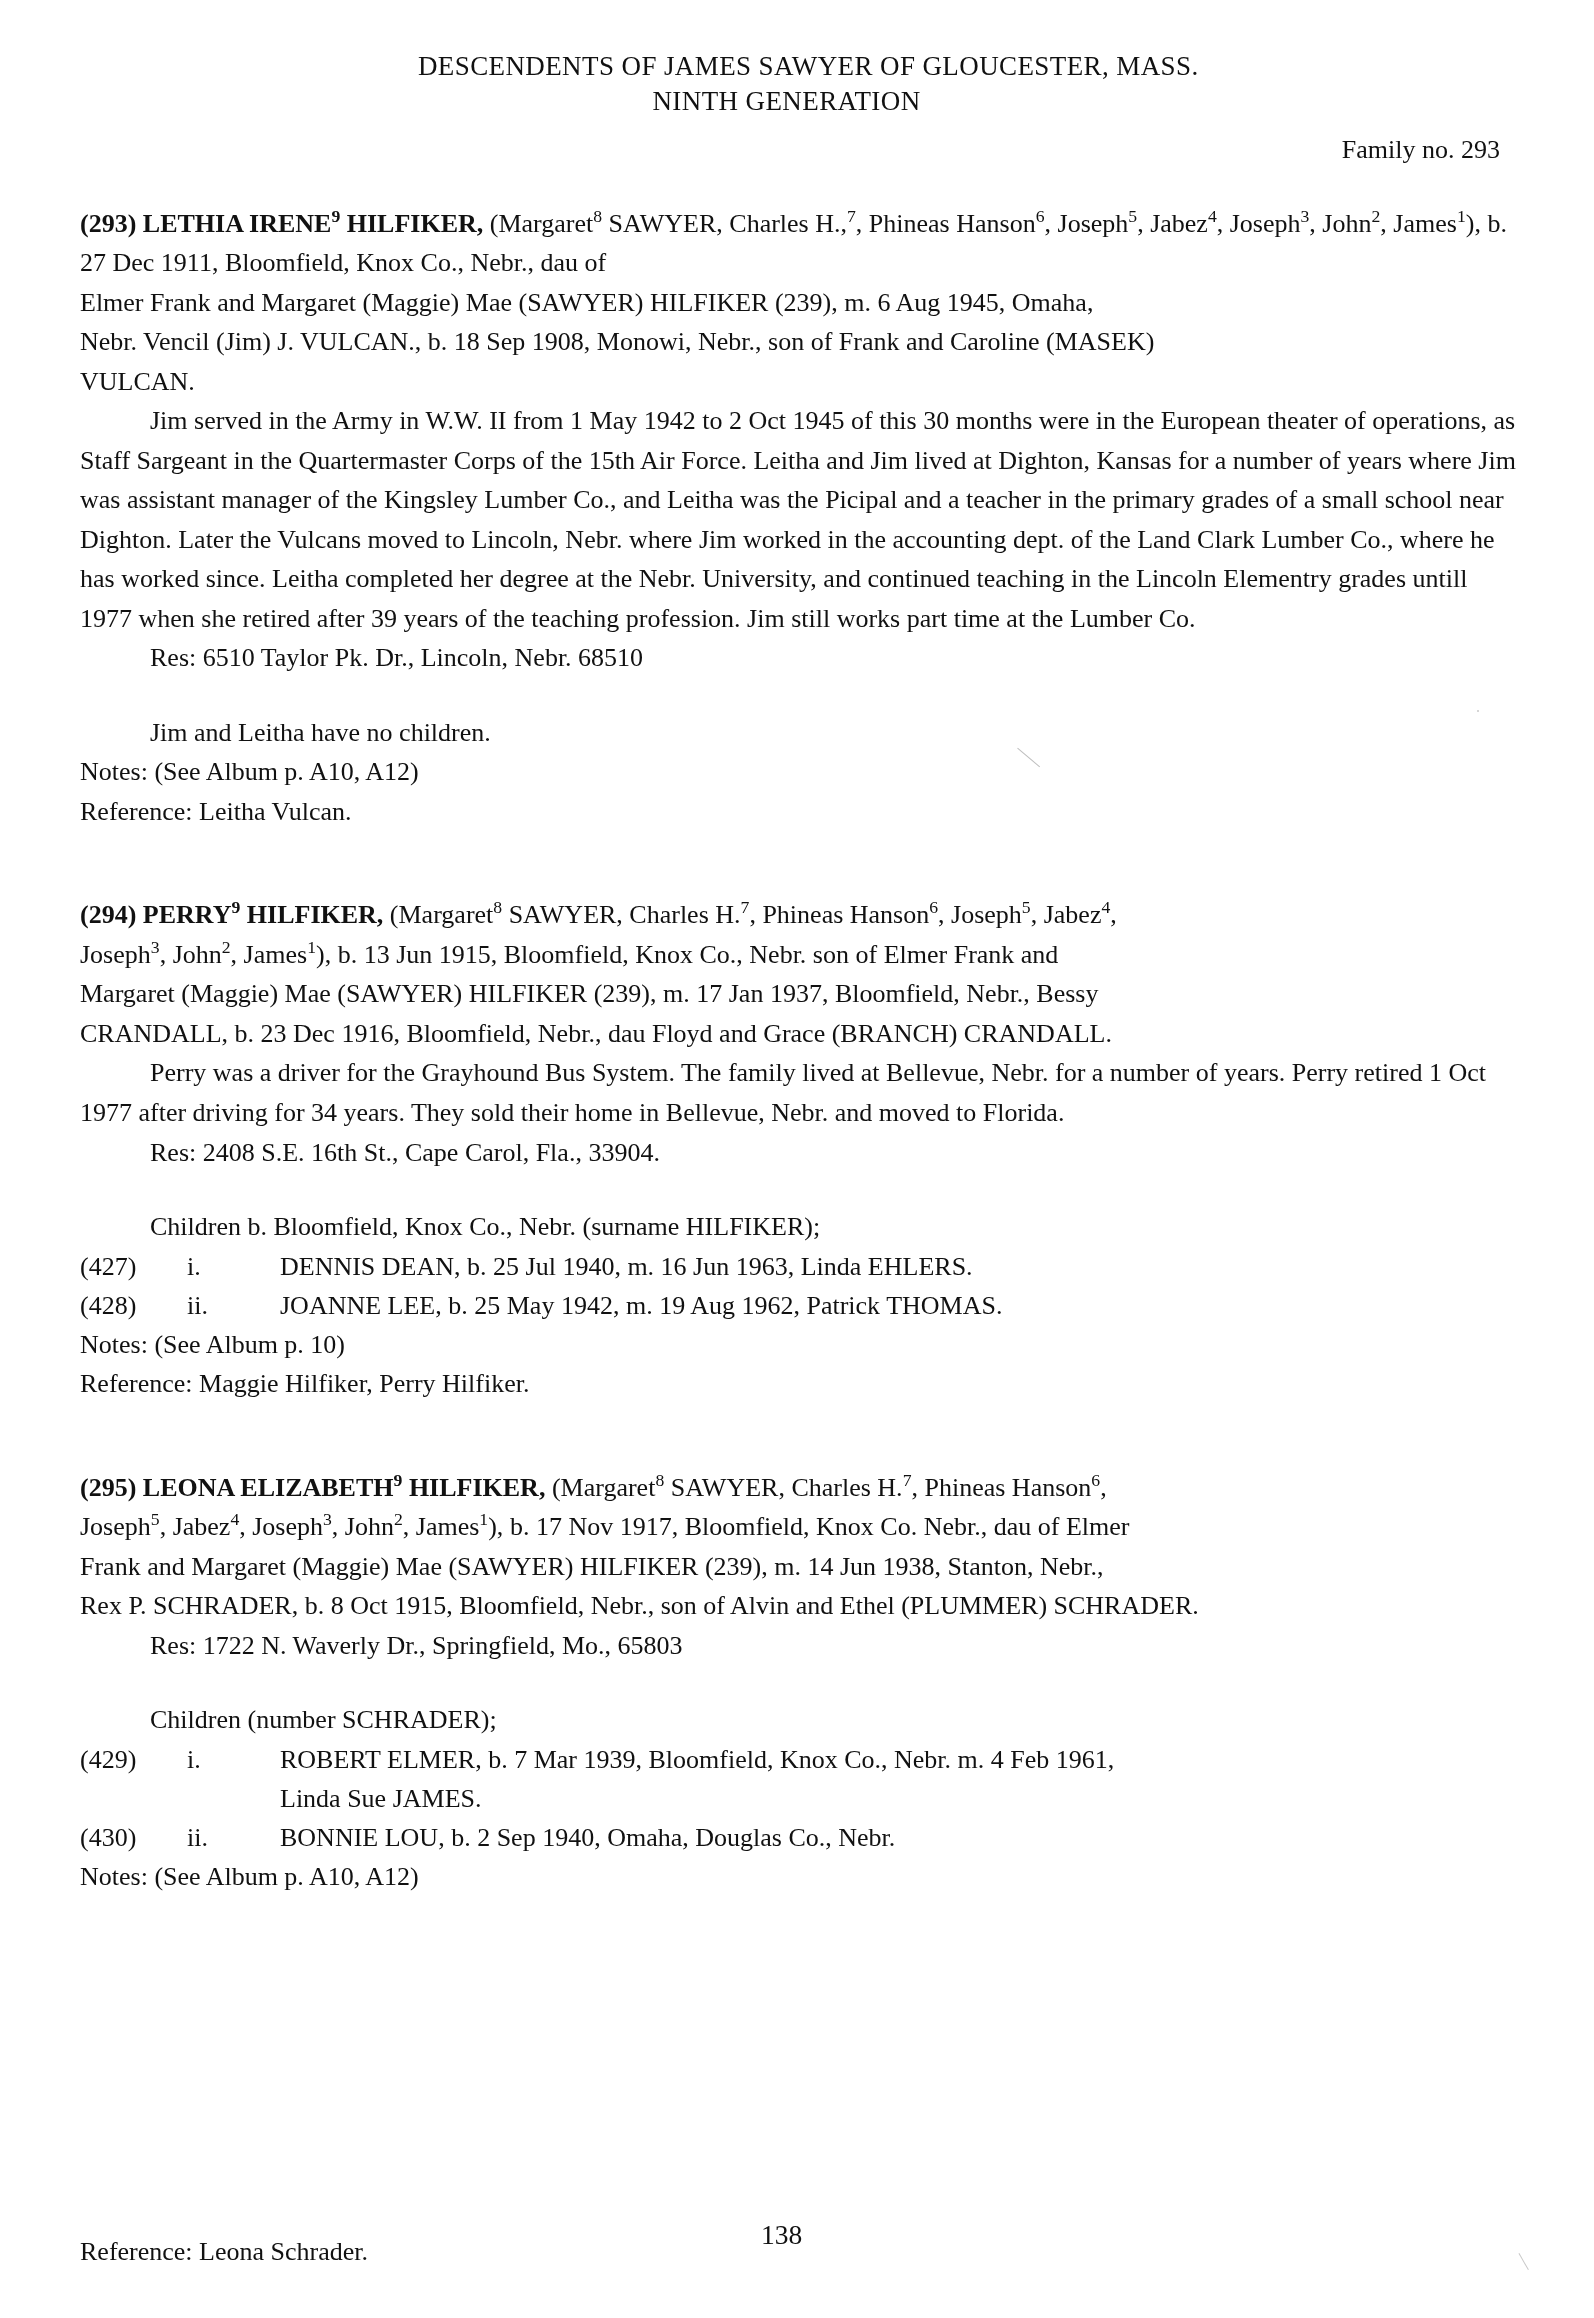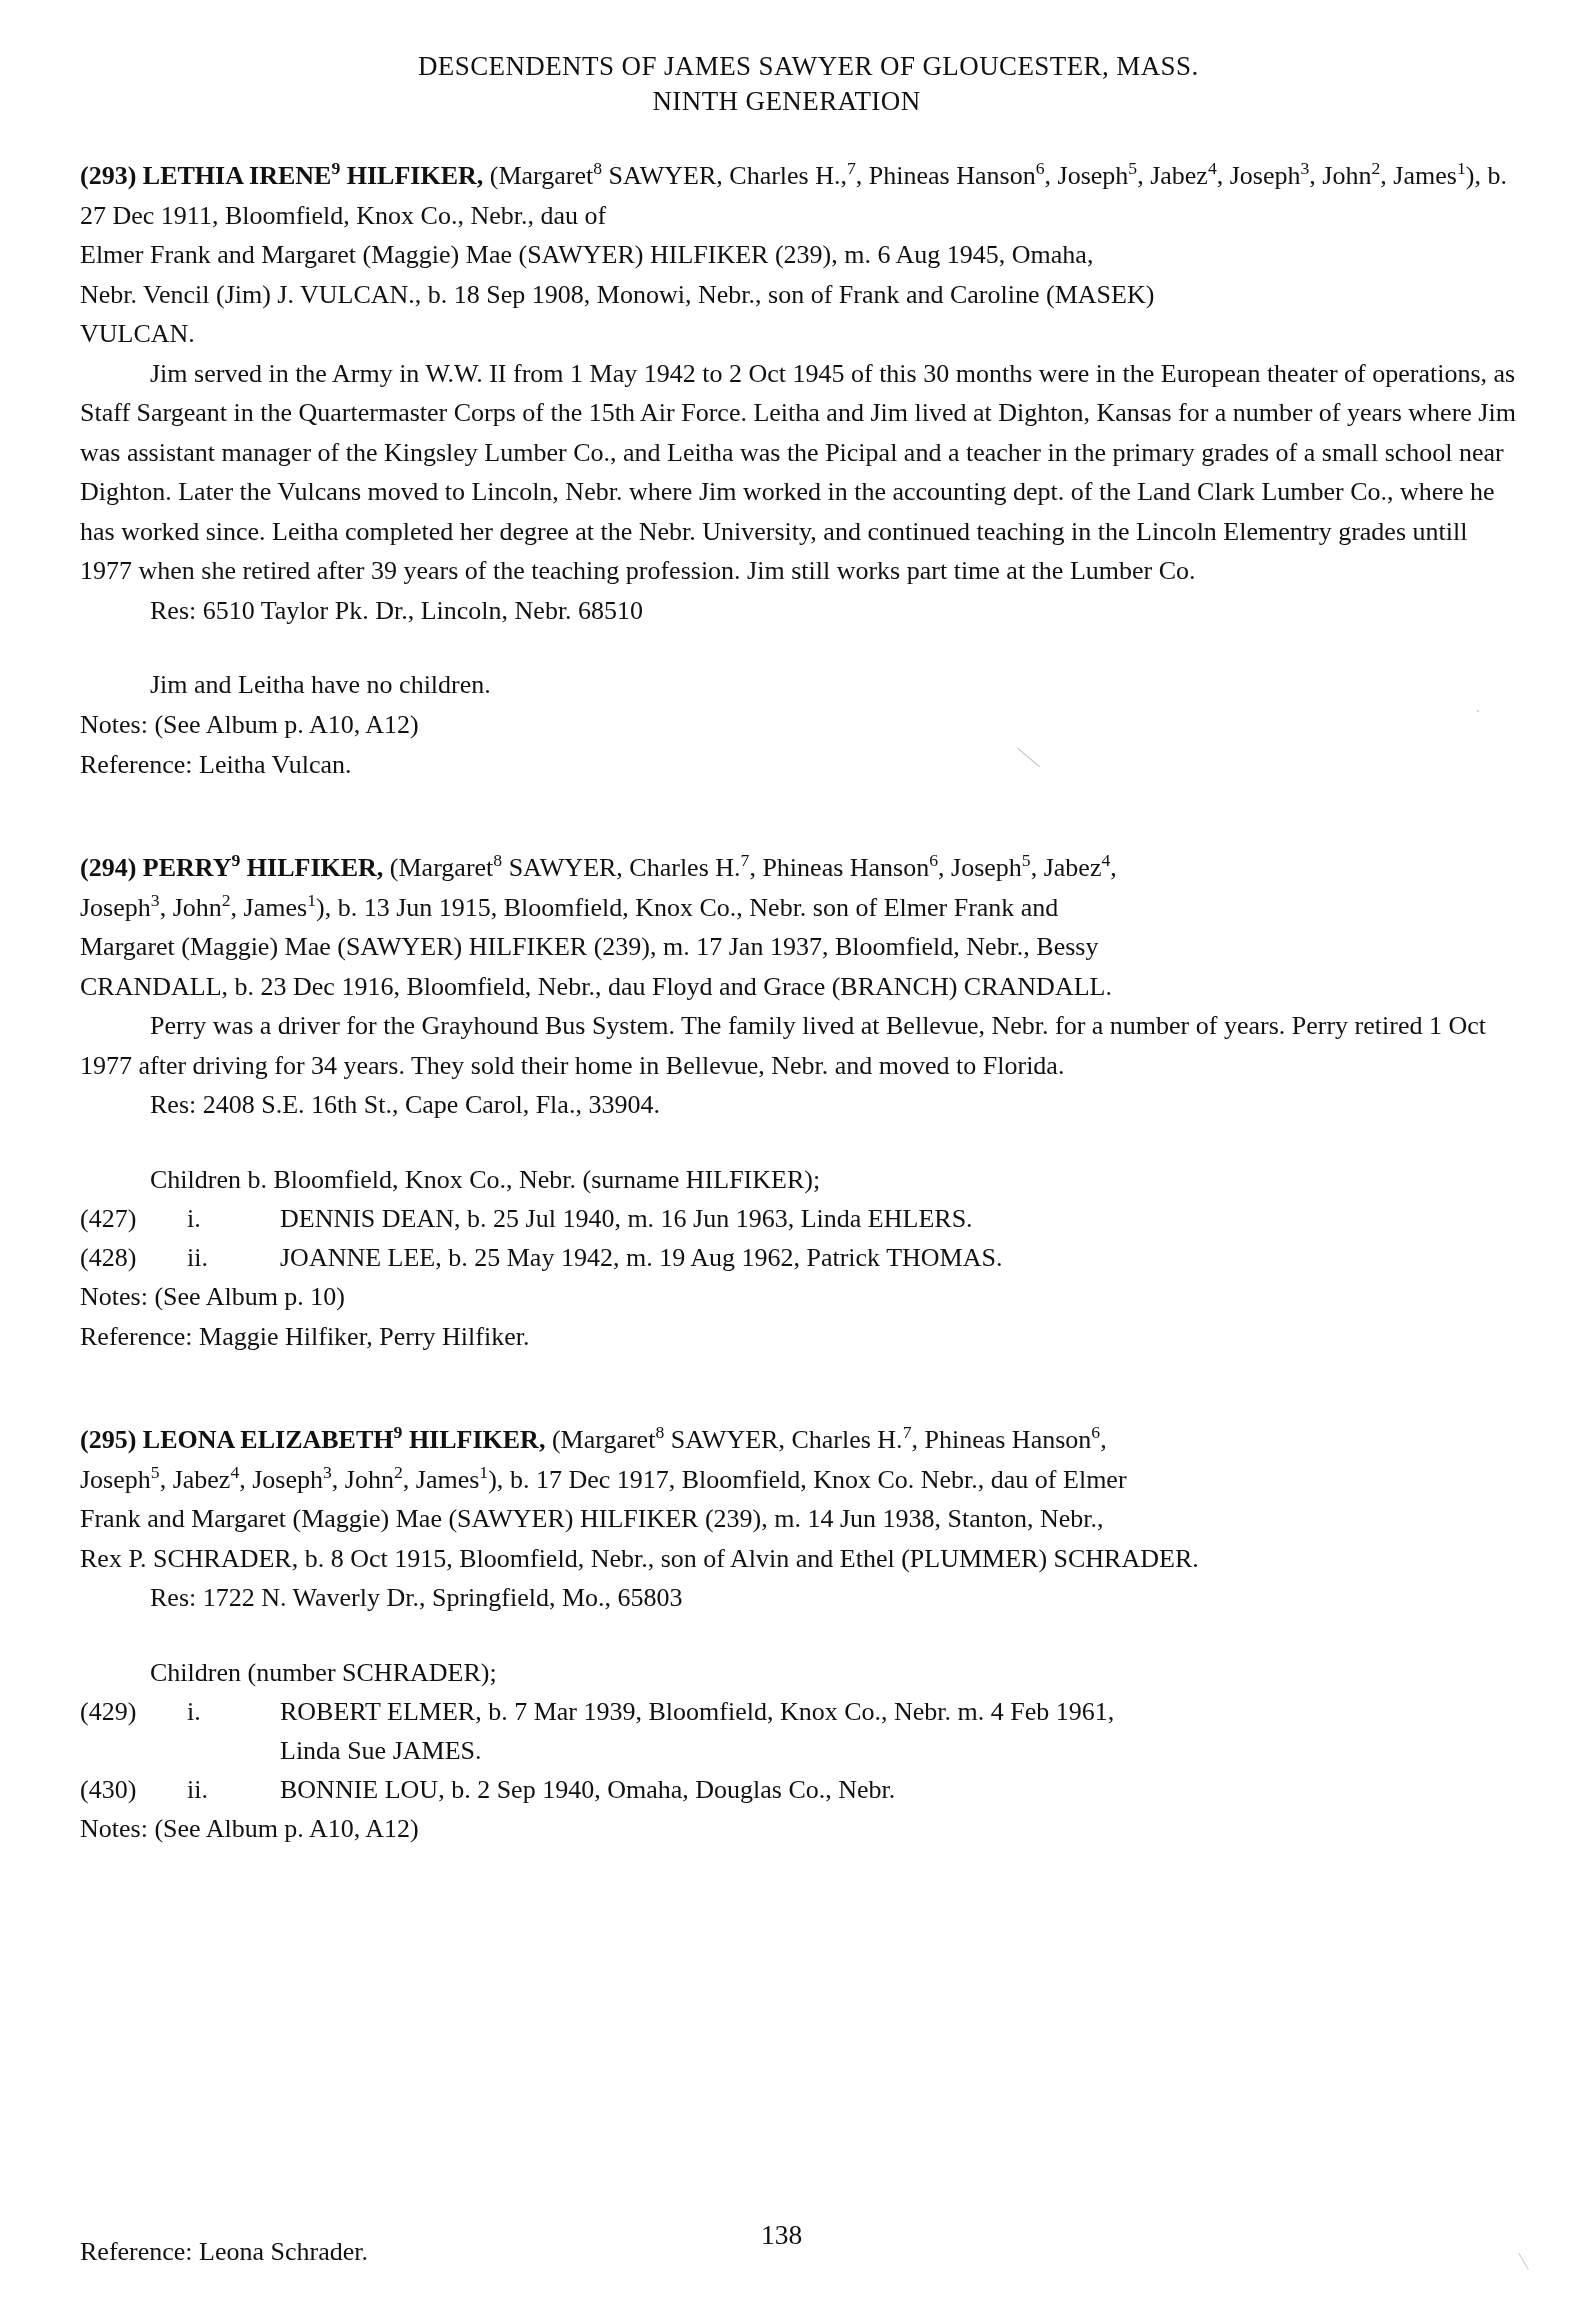--- a/index.html
+++ b/index.html
@@ -143,20 +143,21 @@
   }
 </style>
 </head>
 <body>
 
 <div class="page">
   <div class="inner">
 
     <div class="hdr-line1">DESCENDENTS  OF JAMES  SAWYER OF GLOUCESTER, MASS.</div>
     <div class="hdr-line2">NINTH GENERATION</div>
+    <div class="family-no">Family no. 293</div>
 
     <div class="entry">
       <p>
         <span class="lead">(293)</span>
         <span class="lead">LETHIA IRENE</span><sup class="lead">9</sup>
         <span class="lead">HILFIKER,</span>
         <span>(Margaret</span><sup>8</sup>
         <span>SAWYER, Charles H.,</span><sup>7</sup><span>, Phineas Hanson</span><sup>6</sup><span>,</span>
         <span>Joseph</span><sup>5</sup><span>, Jabez</span><sup>4</sup><span>, Joseph</span><sup>3</sup><span>, John</span><sup>2</sup><span>, James</span><sup>1</sup><span>),</span>
         <span>b. 27 Dec 1911, Bloomfield, Knox Co., Nebr., dau of</span>
@@ -207,21 +208,21 @@
     <div class="entry" style="margin-top:64px;">
       <p>
         <span class="lead">(295)</span>
         <span class="lead">LEONA ELIZABETH</span><sup class="lead">9</sup>
         <span class="lead">HILFIKER,</span>
         <span>(Margaret</span><sup>8</sup>
         <span>SAWYER, Charles H.</span><sup>7</sup><span>, Phineas Hanson</span><sup>6</sup><span>,</span>
       </p>
       <p>
         <span>Joseph</span><sup>5</sup><span>, Jabez</span><sup>4</sup><span>, Joseph</span><sup>3</sup><span>, John</span><sup>2</sup><span>, James</span><sup>1</sup><span>),</span>
-        <span>b. 17 Dec 1917, Bloomfield, Knox Co. Nebr., dau of Elmer</span>
+        <span>b. 17 Nov 1917, Bloomfield, Knox Co. Nebr., dau of Elmer</span>
       </p>
       <p>Frank and Margaret (Maggie) Mae (SAWYER) HILFIKER (239), m. 14 Jun 1938, Stanton, Nebr.,</p>
       <p>Rex P. SCHRADER, b. 8 Oct 1915, Bloomfield, Nebr., son of Alvin and Ethel (PLUMMER) SCHRADER.</p>
       <p class="res">Res:  1722 N. Waverly Dr., Springfield, Mo., 65803</p>
       <div class="gap-med"></div>
       <p class="children-head">Children (number SCHRADER);</p>
       <div class="child-row">
         <span class="child-num">(429)</span>
         <span class="child-roman">i.</span>
         <span class="child-text">

